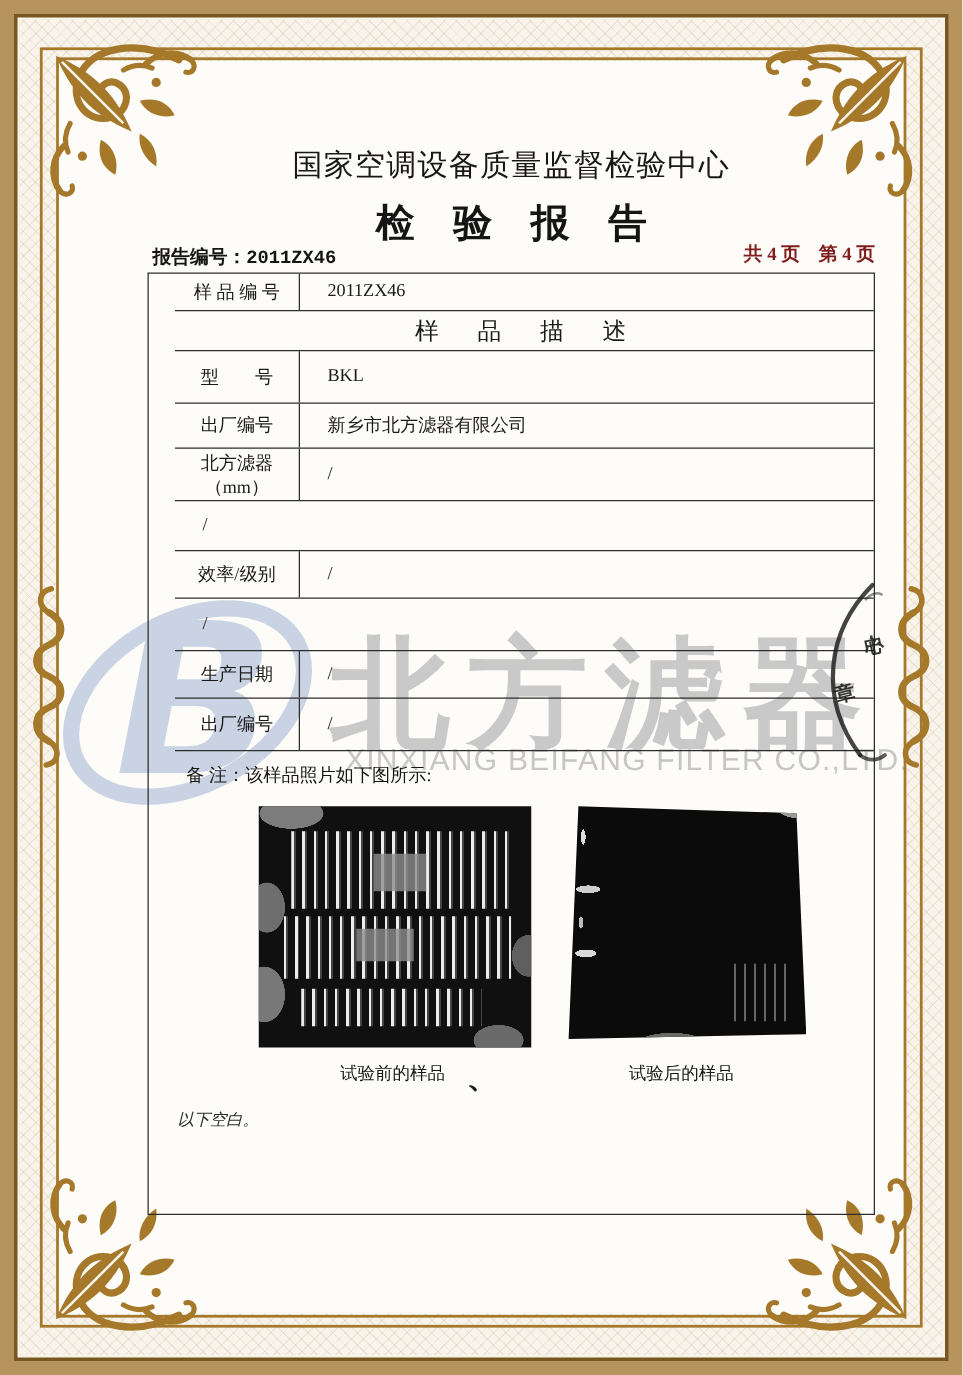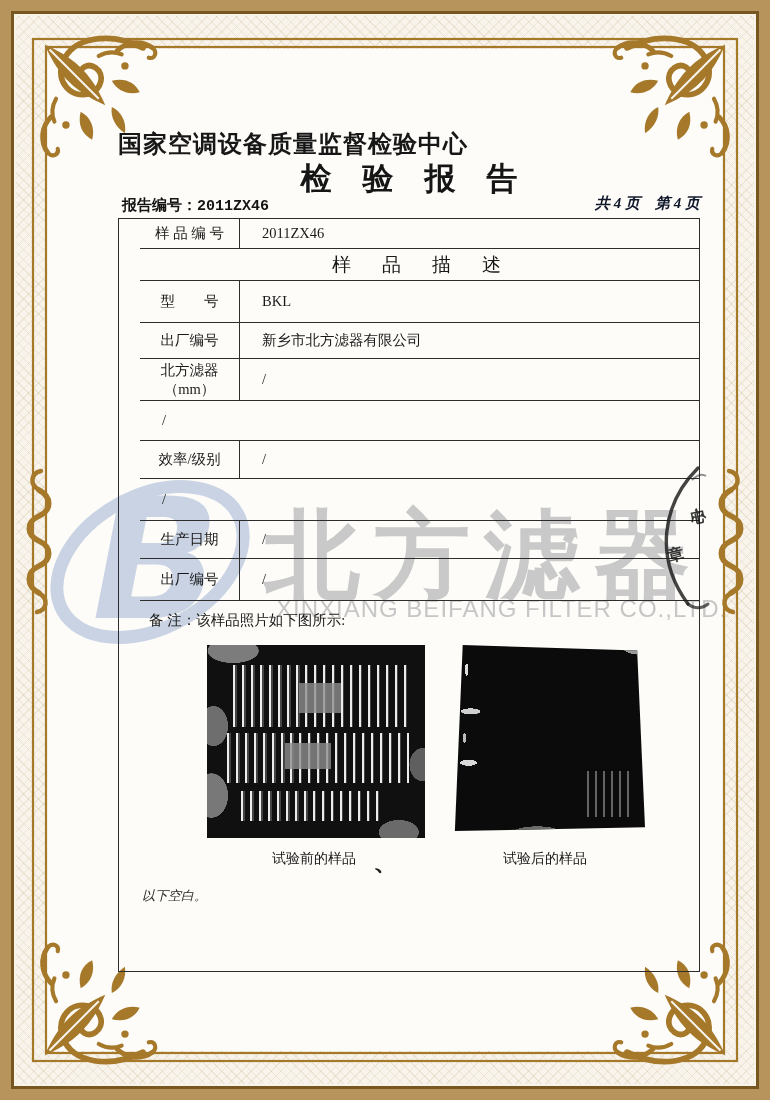--- a/index.html
+++ b/index.html
@@ -12,28 +12,28 @@
     border:3px solid #77571f;background:#f7f3e9;}
   .frame-band{position:absolute;left:16px;top:16px;right:16px;bottom:16px;
     background:
       repeating-linear-gradient(45deg, rgba(176,146,87,.16) 0 1px, transparent 1px 7px),
       repeating-linear-gradient(-45deg, rgba(176,146,87,.14) 0 1px, transparent 1px 7px),
       #f8f4ec;}
   .frame-inner{position:absolute;left:47px;top:49px;right:47px;bottom:49px;background:#fdfcf8;}
   .orn-svg{position:absolute;left:0;top:0;pointer-events:none;}
 
   
-  .org-title{left:118px;top:128px;width:582px;text-align:left;
-    font-family:"Liberation Sans","DejaVu Sans",sans-serif;font-weight:700;
+  .org-title{left:118px;top:116px;width:582px;text-align:center;
+    font-family:"Liberation Sans","DejaVu Sans",sans-serif;font-weight:400;
     font-size:24px;letter-spacing:1px;color:#171717;}
   .report-title{left:118px;top:158px;width:582px;text-align:center;
     font-family:"Liberation Sans","DejaVu Sans",sans-serif;font-weight:700;
     font-size:31px;color:#151515;}
   .report-no{left:122px;top:196px;font-size:15px;font-weight:700;color:#141414;font-family:Liberation Mono, monospace;}
-  .pages{left:400px;top:194px;width:300px;text-align:right;font-size:15px;font-weight:700;color:#0f172a;font-style:italic;}
+  .pages{left:400px;top:194px;width:300px;text-align:right;font-size:15px;font-weight:700;color:#7f1d1d;}
 
   
   .rtable{left:118px;top:218px;width:582px;height:754px;border:1.7px solid #2d2d2d;
     box-sizing:border-box;background:transparent;color:#191919;padding-left:21px;}
   .trow{display:flex;box-sizing:border-box;border-bottom:1.6px solid #2d2d2d;}
   .tlabel{width:100px;box-sizing:border-box;border-right:1.6px solid #2d2d2d;
     display:flex;align-items:center;justify-content:center;font-size:14.5px;text-align:center;}
   .tvalue{flex:1;display:flex;align-items:center;padding-left:22px;font-size:14.5px;}
   .tsection{flex:1;display:flex;align-items:center;justify-content:center;
     font-size:19px;letter-spacing:6px;}

